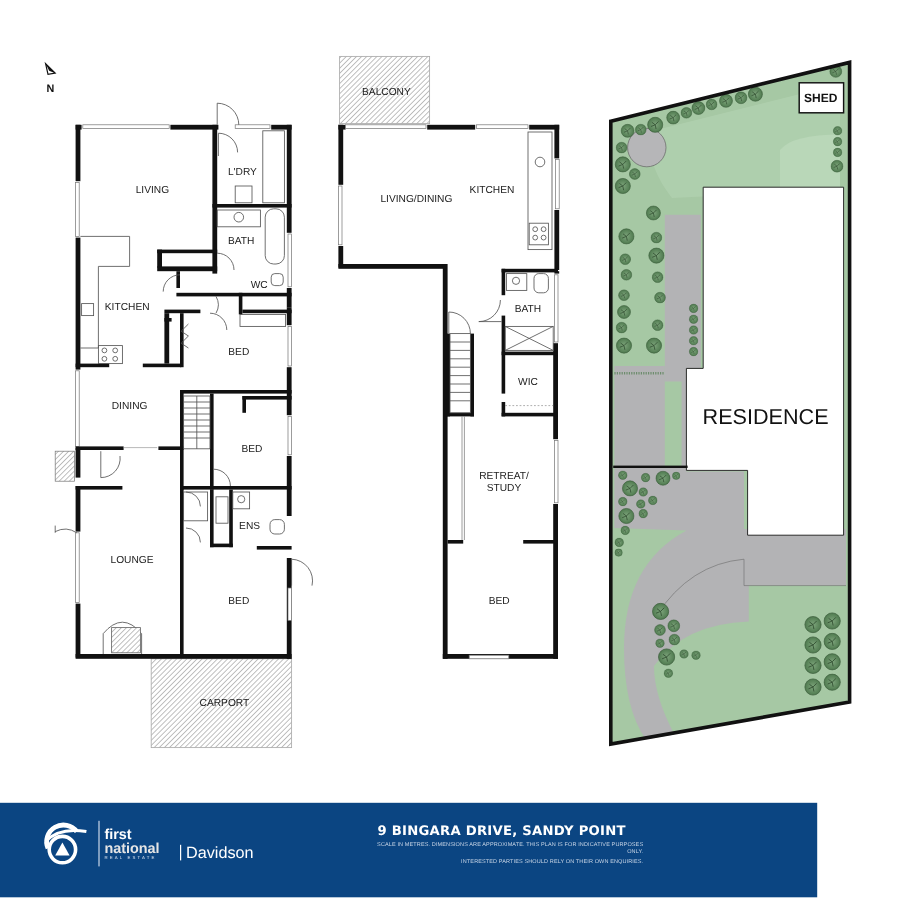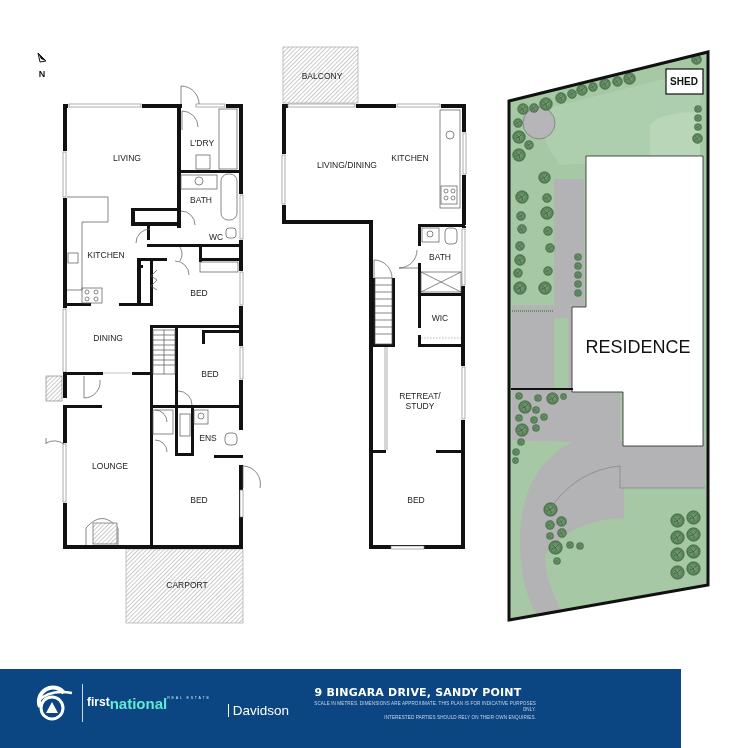--- a/index.html
+++ b/index.html
@@ -10,23 +10,23 @@
     .shed-label { font-family: "Liberation Sans", sans-serif; font-size: 10px; fill: #111; text-anchor: middle; font-weight: bold; }
     .north-label { font-family: "Liberation Sans", sans-serif; font-size: 9px; fill: #111; text-anchor: middle; font-weight: bold; }
     .wall { fill: #111; }
     .thin { stroke: #555; stroke-width: 0.7; fill: none; }
     .win { stroke: #777; stroke-width: 0.6; fill: #fff; }
     .door { stroke: #555; stroke-width: 0.7; fill: none; }
     #footer { position: absolute; left: 0; top: 669px; width: 681px; height: 79px; background: #0b4582; }
     .brand { position: absolute; left: 32px; top: 14px; height: 40px; display: flex; align-items: center; color: #fff; }
     .brand-logo { width: 44px; height: 40px; }
     .brand-divider { width: 1px; height: 38px; background: #c9d6e8; margin: 0 4px 0 6px; }
-    .brand-text { display: flex; flex-direction: row; line-height: 1; }
+    .brand-text { display: flex; flex-direction: column; line-height: 1; }
     .brand-first { font-family: "Liberation Sans", sans-serif; font-weight: bold; font-size: 12px; color: #fff; }
-    .brand-national { font-family: "Liberation Sans", sans-serif; font-weight: bold; font-size: 15px; color: #5eead4; }
+    .brand-national { font-family: "Liberation Sans", sans-serif; font-weight: bold; font-size: 12px; color: #e5e5e5; }
     .brand-re { font-family: "Liberation Sans", sans-serif; font-size: 3.6px; letter-spacing: 1.8px; color: #dfe7f2; margin-top: 1px; }
     .brand-office { font-family: "Liberation Sans", sans-serif; font-size: 13.5px; color: #fff; margin-left: 17px; margin-top: 14px; display: flex; align-items: center; }
     .brand-office .bar { display: inline-block; width: 1px; height: 13px; background: #fff; margin-right: 4px; }
     .address-block { position: absolute; left: 300px; top: 17px; width: 236px; text-align: right; color: #fff; }
     .address { font-family: "DejaVu Sans", sans-serif; font-weight: bold; font-size: 11px; letter-spacing: 0.2px; color: #fff; white-space: nowrap; text-align: center; }
     .disclaimer { font-family: "Liberation Sans", sans-serif; font-size: 4.6px; color: #c8d5e6; line-height: 6px; margin-top: 2px; letter-spacing: 0.1px; }
   </style>
 </head>
 <body>
 

